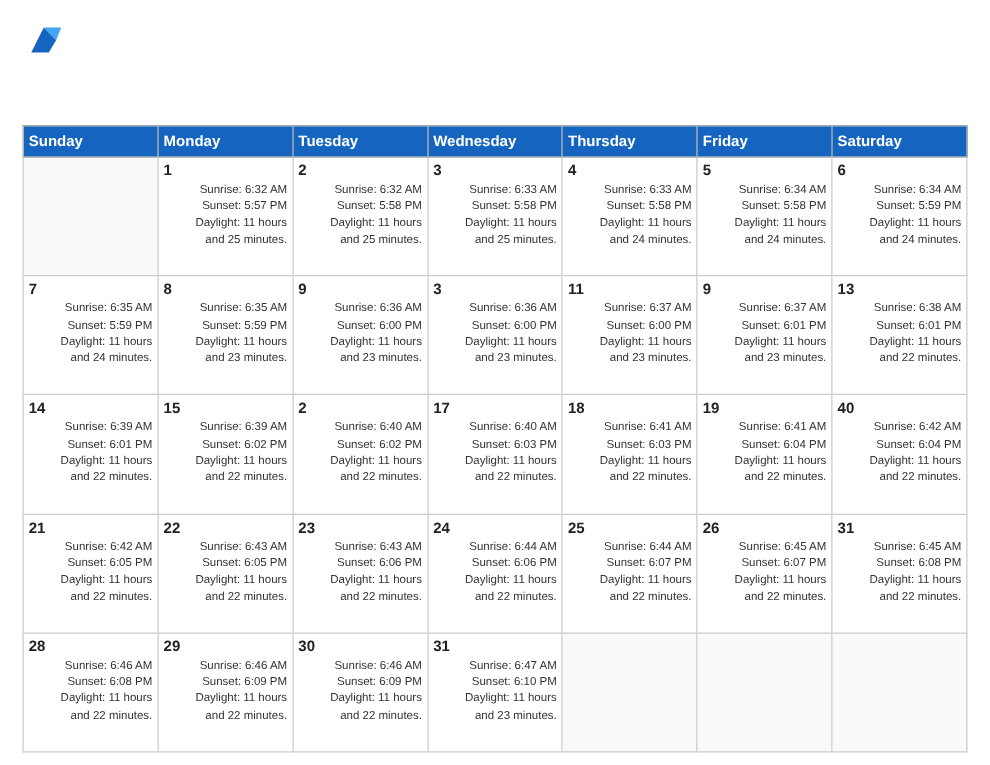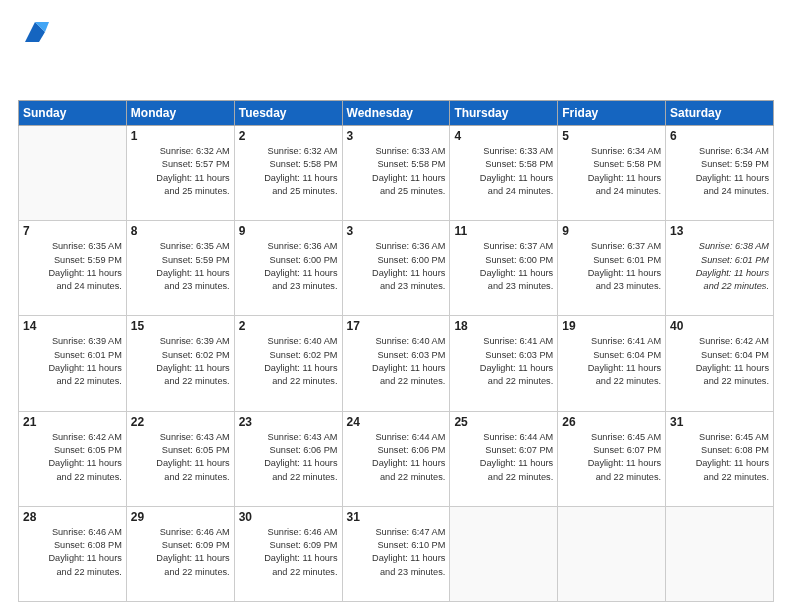--- a/index.html
+++ b/index.html
@@ -224,21 +224,21 @@
           </td>
           <td>
             <span class="day-num">9</span>
             <div class="day-info" style="white-space: pre-line;">Sunrise: 6:37 AM
 Sunset: 6:01 PM
 Daylight: 11 hours
 and 23 minutes.</div>
           </td>
           <td>
             <span class="day-num">13</span>
-            <div class="day-info" style="white-space: pre-line; font-style: italic;">Sunrise: 6:38 AM
+            <div class="day-info" style="white-space: pre-line;">Sunrise: 6:38 AM
 Sunset: 6:01 PM
 Daylight: 11 hours
 and 22 minutes.</div>
           </td>
         </tr>
         <tr>
           <td>
             <span class="day-num">14</span>
             <div class="day-info" style="white-space: pre-line;">Sunrise: 6:39 AM
 Sunset: 6:01 PM

